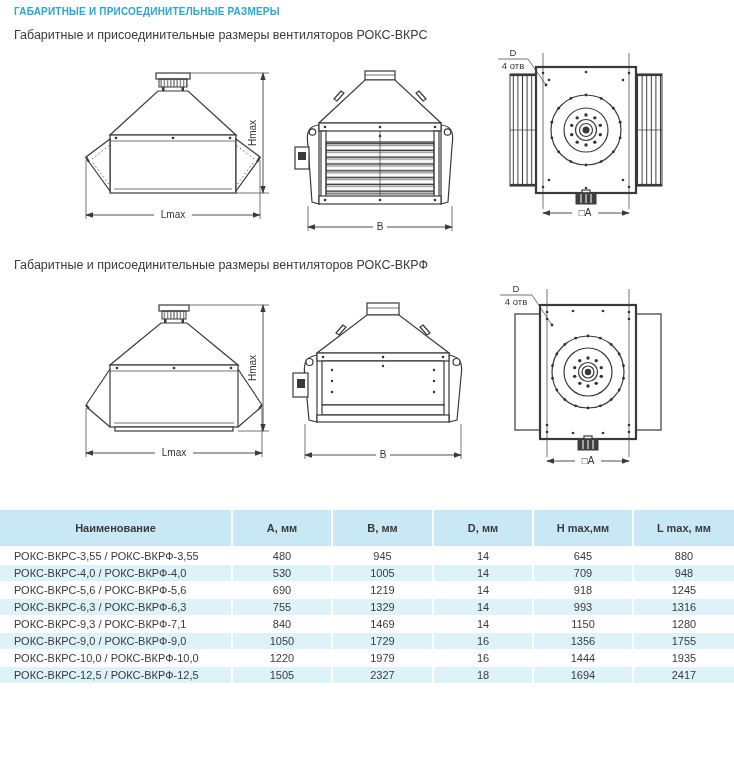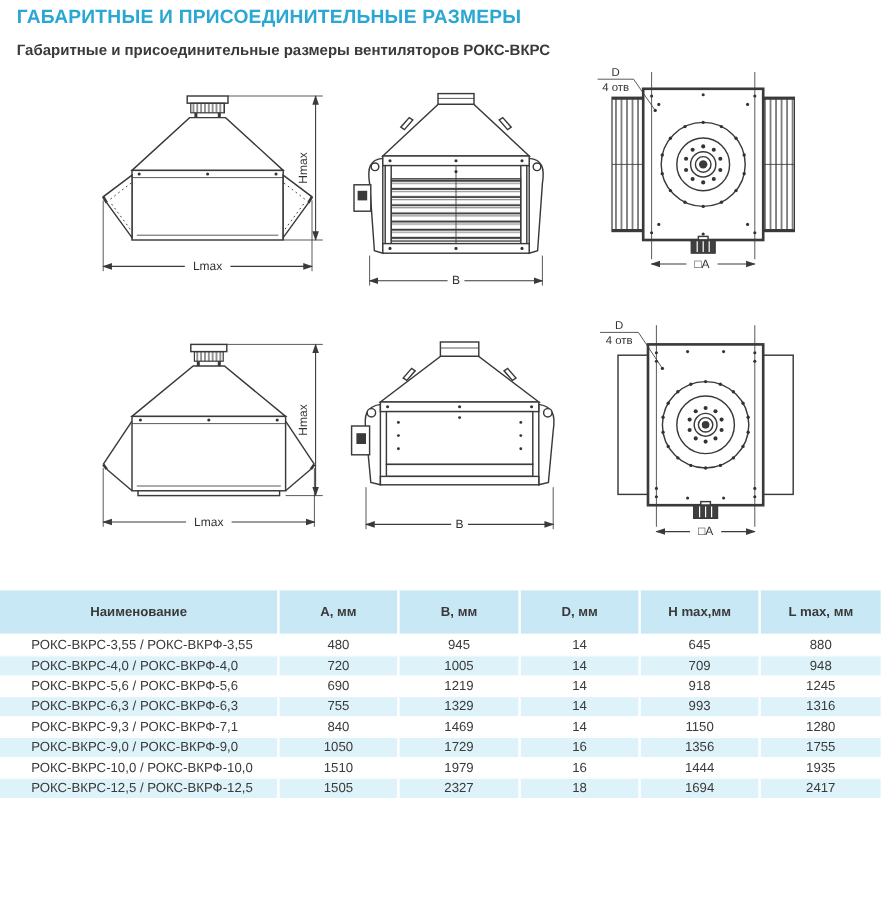--- a/index.html
+++ b/index.html
@@ -7,41 +7,41 @@
     --ink:#3a3a3a;
     --th-bg:#c9e8f5;
     --row-alt:#def2f9;
   }
   *{box-sizing:border-box;}
   html,body{margin:0;padding:0;}
   body{
     width:734px;height:758px;overflow:hidden;background:#fff;
     font-family:"Liberation Sans",sans-serif;color:var(--ink);
   }
-  h1{margin:6px 0 0 14px;font-size:16px;letter-spacing:.2px;color:var(--accent);font-weight:bold;}
-  h2{margin:11px 0 0 14px;font-size:12.5px;font-weight:bold;color:var(--ink);}
+  h1{margin:6px 0 0 14px;font-size:10px;letter-spacing:.2px;color:var(--accent);font-weight:bold;}
+  h2{margin:11px 0 0 14px;font-size:12.5px;font-weight:normal;color:var(--ink);}
   .drawings{display:flex;align-items:flex-start;gap:14px;padding-left:70px;margin-top:5px;}
   .row2{margin-top:9px;}
   svg{display:block;}
   .ln{stroke:#3a3a3a;stroke-width:1.2;fill:none;}
   .lnw{stroke:#3a3a3a;stroke-width:1.2;fill:#fff;}
   .ln2{stroke:#3a3a3a;stroke-width:2.2;fill:none;}
   .ext{stroke:#3a3a3a;stroke-width:0.7;fill:none;}
   .dim{stroke:#3a3a3a;stroke-width:0.9;fill:none;marker-start:url(#arr);marker-end:url(#arr);}
   .dash{stroke:#3a3a3a;stroke-width:0.8;stroke-dasharray:1.5 2.6;fill:none;}
   .dot{fill:#333;}
   .lbl{font-family:"Liberation Sans",sans-serif;font-size:10px;fill:#333;}
   .lbs{font-family:"Liberation Sans",sans-serif;font-size:9.5px;fill:#333;}
   table{margin-top:14px;width:734px;border-collapse:collapse;table-layout:fixed;font-size:11px;color:var(--ink);}
   th{background:var(--th-bg);height:27px;font-weight:bold;text-align:center;padding:12px;
      border-right:2px solid #fff;border-bottom:2px solid #fff;}
   td{height:17px;text-align:center;padding:0;border-right:2px solid #fff;border-bottom:1px solid #fff;}
   th:last-child,td:last-child{border-right:none;}
   tbody tr:nth-child(even){background:var(--row-alt);}
-  td.name{text-align:left;padding-left:26px;}
+  td.name{text-align:left;padding-left:14px;}
 </style>
 </head>
 <body>
 
 <main>
 
   <h1>ГАБАРИТНЫЕ И ПРИСОЕДИНИТЕЛЬНЫЕ РАЗМЕРЫ</h1>
 
   <h2>Габаритные и присоединительные размеры вентиляторов РОКС-ВКРС</h2>
 
@@ -206,20 +206,21 @@
       <g>
         <text class="lbs" x="25" y="9" text-anchor="middle">D</text>
         <line class="ext" x1="10" y1="12" x2="40" y2="12"></line>
         <text class="lbs" x="25" y="22" text-anchor="middle">4 отв</text>
         <line class="ext" x1="40" y1="12" x2="58" y2="38"></line>
         <circle class="dot" cx="58" cy="38" r="1.4"></circle>
       </g>
     </svg>
   </div>
 
+  <h2>Габаритные и присоединительные размеры вентиляторов РОКС-ВКРФ</h2>
 
   <div class="drawings row2">
 
     <svg width="205" height="210" viewBox="0 0 205 210">
       <g>
         <rect class="lnw" x="89" y="24" width="30" height="6"></rect>
         <rect x="92" y="30" width="24" height="8" fill="url(#vh)" stroke="#3a3a3a" stroke-width="1"></rect>
         <rect x="94" y="38" width="2.5" height="4" fill="#3a3a3a"></rect>
         <rect x="111.5" y="38" width="2.5" height="4" fill="#3a3a3a"></rect>
         <polygon class="lnw" points="91,42 117,42 168,84 40,84"></polygon>
@@ -389,21 +390,21 @@
         <tr>
           <td class="name">РОКС-ВКРС-3,55 / РОКС-ВКРФ-3,55</td>
           <td>480</td>
           <td>945</td>
           <td>14</td>
           <td>645</td>
           <td>880</td>
         </tr>
         <tr>
           <td class="name">РОКС-ВКРС-4,0 / РОКС-ВКРФ-4,0</td>
-          <td>720</td>
+          <td>530</td>
           <td>1005</td>
           <td>14</td>
           <td>709</td>
           <td>948</td>
         </tr>
         <tr>
           <td class="name">РОКС-ВКРС-5,6 / РОКС-ВКРФ-5,6</td>
           <td>690</td>
           <td>1219</td>
           <td>14</td>
@@ -429,21 +430,21 @@
         <tr>
           <td class="name">РОКС-ВКРС-9,0 / РОКС-ВКРФ-9,0</td>
           <td>1050</td>
           <td>1729</td>
           <td>16</td>
           <td>1356</td>
           <td>1755</td>
         </tr>
         <tr>
           <td class="name">РОКС-ВКРС-10,0 / РОКС-ВКРФ-10,0</td>
-          <td>1510</td>
+          <td>1220</td>
           <td>1979</td>
           <td>16</td>
           <td>1444</td>
           <td>1935</td>
         </tr>
         <tr>
           <td class="name">РОКС-ВКРС-12,5 / РОКС-ВКРФ-12,5</td>
           <td>1505</td>
           <td>2327</td>
           <td>18</td>

